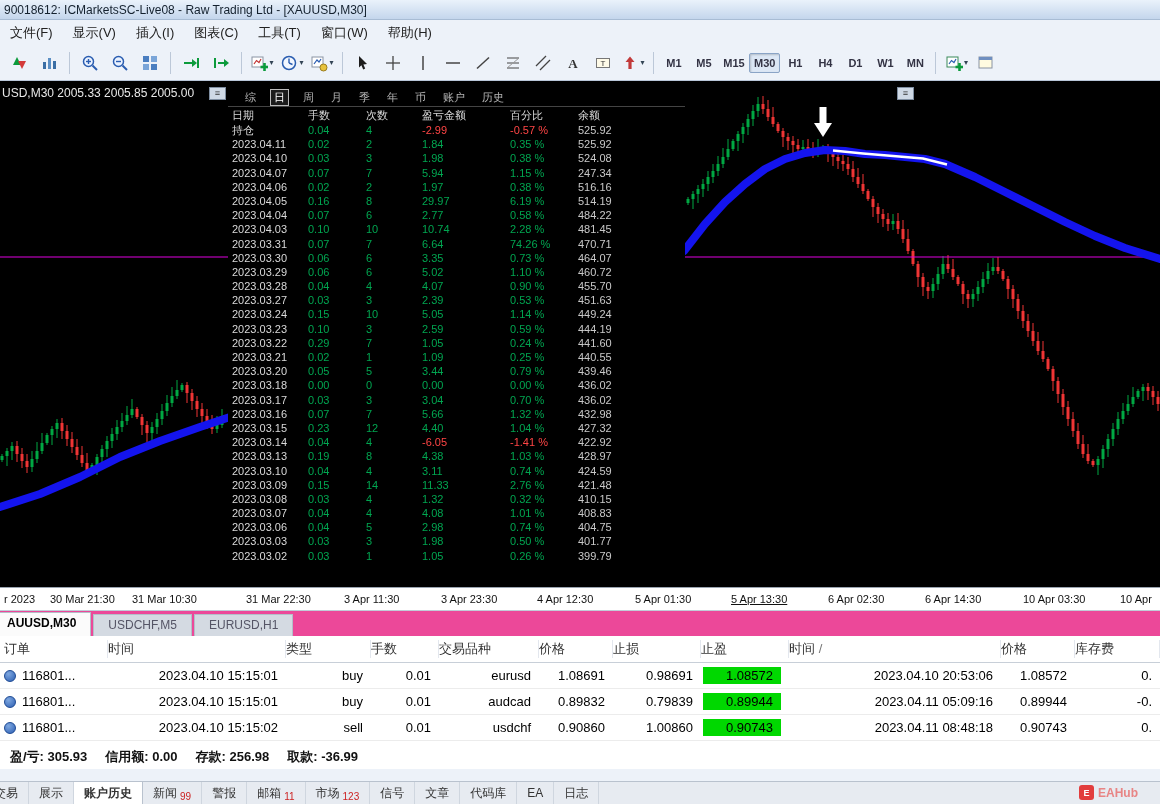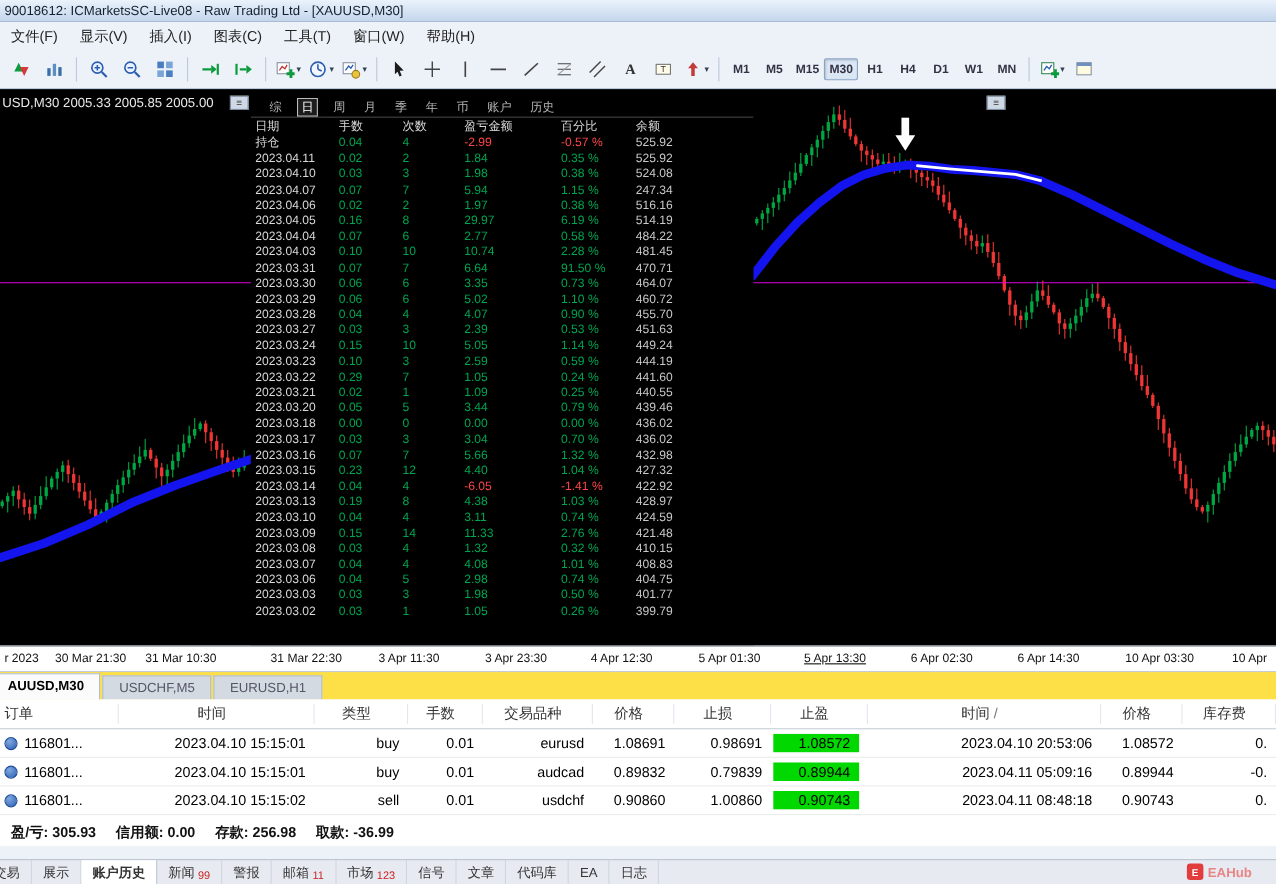--- a/index.html
+++ b/index.html
@@ -35,27 +35,27 @@
   .stats-cell{overflow:hidden;white-space:nowrap;}
   .stats-cell.h{color:#d9d9d9;}
   .stats-cell.c0{color:#d9d9d9;}
   .stats-cell.c5{color:#c9c9c9;}
   .stats-cell.pos{color:#00a550;}
   .stats-cell.neg{color:#ff4545;}
 
   .timeaxis{position:relative;height:23px;background:#fff;border-top:1px solid #9aa4b0;font-size:11px;color:#111;flex:0 0 auto;}
   .axis-label{position:absolute;top:5px;white-space:nowrap;}
 
-  .chart-tabs{height:26px;background:#fde047;display:flex;align-items:flex-end;border-top:1px solid #c2ccd8;flex:0 0 auto;}
+  .chart-tabs{height:26px;background:#ec4899;display:flex;align-items:flex-end;border-top:1px solid #c2ccd8;flex:0 0 auto;}
   .chart-tab{height:22px;line-height:20px;padding:0 14px;font-size:12px;color:#556;background:#d4dae2;border:1px solid #b4bec9;border-bottom:none;margin-right:2px;white-space:nowrap;}
   .chart-tab.active{background:#fbfbfb;color:#000;height:24px;font-weight:bold;margin-left:-8px;}
 
   .terminal{background:#fff;flex:0 0 auto;font-size:13px;}
   .t-header{display:flex;height:27px;align-items:center;color:#333;border-bottom:1px solid #c8cfd8;background:#fff;}
-  .t-hcell{text-align:center;padding-right:8px;border-right:1px solid #e3e7ee;white-space:nowrap;overflow:hidden;flex:0 0 auto;}
+  .t-hcell{text-align:left;padding-right:8px;border-right:1px solid #e3e7ee;white-space:nowrap;overflow:hidden;flex:0 0 auto;}
   .t-hcell.first{text-align:left;padding-left:4px;}
   .sort{color:#777;}
   .t-row{display:flex;height:26px;align-items:center;border-bottom:1px solid #ececec;color:#000;}
   .t-cell{text-align:right;padding-right:8px;white-space:nowrap;overflow:hidden;flex:0 0 auto;}
   .t-cell.first{text-align:left;padding-left:4px;display:flex;align-items:center;gap:6px;}
   .order-icon{width:12px;height:12px;border-radius:50%;background:radial-gradient(circle at 35% 30%,#7fa8e0,#2d5fb3);display:inline-block;border:1px solid #1d4a94;flex:0 0 auto;}
   .tp-badge{display:inline-block;background:#00d800;color:#000;padding:1px 8px;min-width:78px;text-align:right;}
   .t-summary{display:flex;gap:18px;padding:7px 0 0 10px;font-weight:bold;color:#111;height:28px;}
 
   .bottom-tabs{position:relative;height:23px;margin-top:auto;background:#e7ebf1;border-top:1px solid #b9c2ce;display:flex;align-items:stretch;font-size:12px;color:#333;margin-left:-16px;flex:0 0 auto;}
@@ -629,21 +629,21 @@
             <div class="stats-cell c2 pos">10</div>
             <div class="stats-cell c3 pos">10.74</div>
             <div class="stats-cell c4 pos">2.28 %</div>
             <div class="stats-cell c5">481.45</div>
           </div>
           <div class="stats-row">
             <div class="stats-cell c0">2023.03.31</div>
             <div class="stats-cell c1 pos">0.07</div>
             <div class="stats-cell c2 pos">7</div>
             <div class="stats-cell c3 pos">6.64</div>
-            <div class="stats-cell c4 pos">91.50 %</div>
+            <div class="stats-cell c4 pos">74.26 %</div>
             <div class="stats-cell c5">470.71</div>
           </div>
           <div class="stats-row">
             <div class="stats-cell c0">2023.03.30</div>
             <div class="stats-cell c1 pos">0.06</div>
             <div class="stats-cell c2 pos">6</div>
             <div class="stats-cell c3 pos">3.35</div>
             <div class="stats-cell c4 pos">0.73 %</div>
             <div class="stats-cell c5">464.07</div>
           </div>

